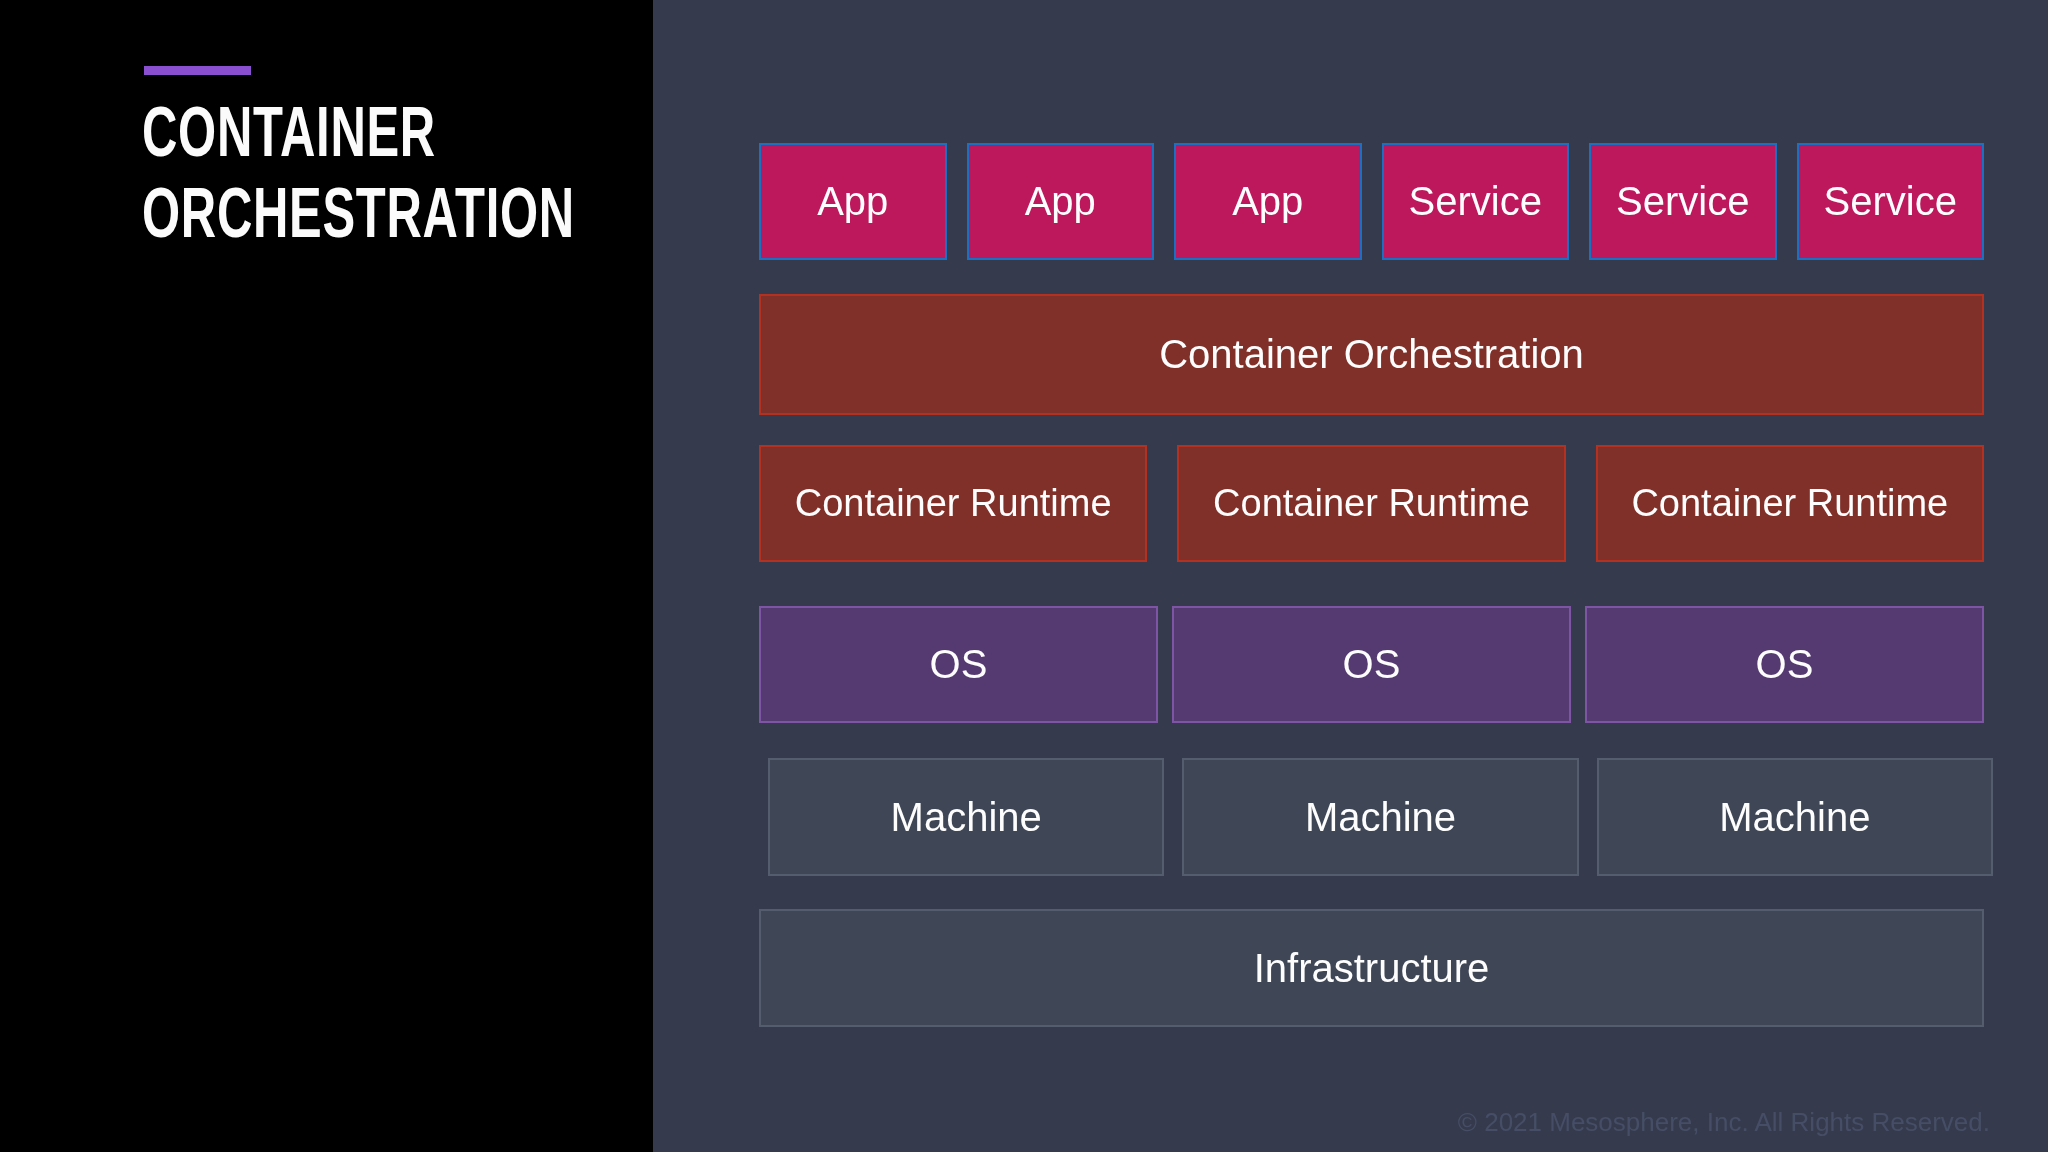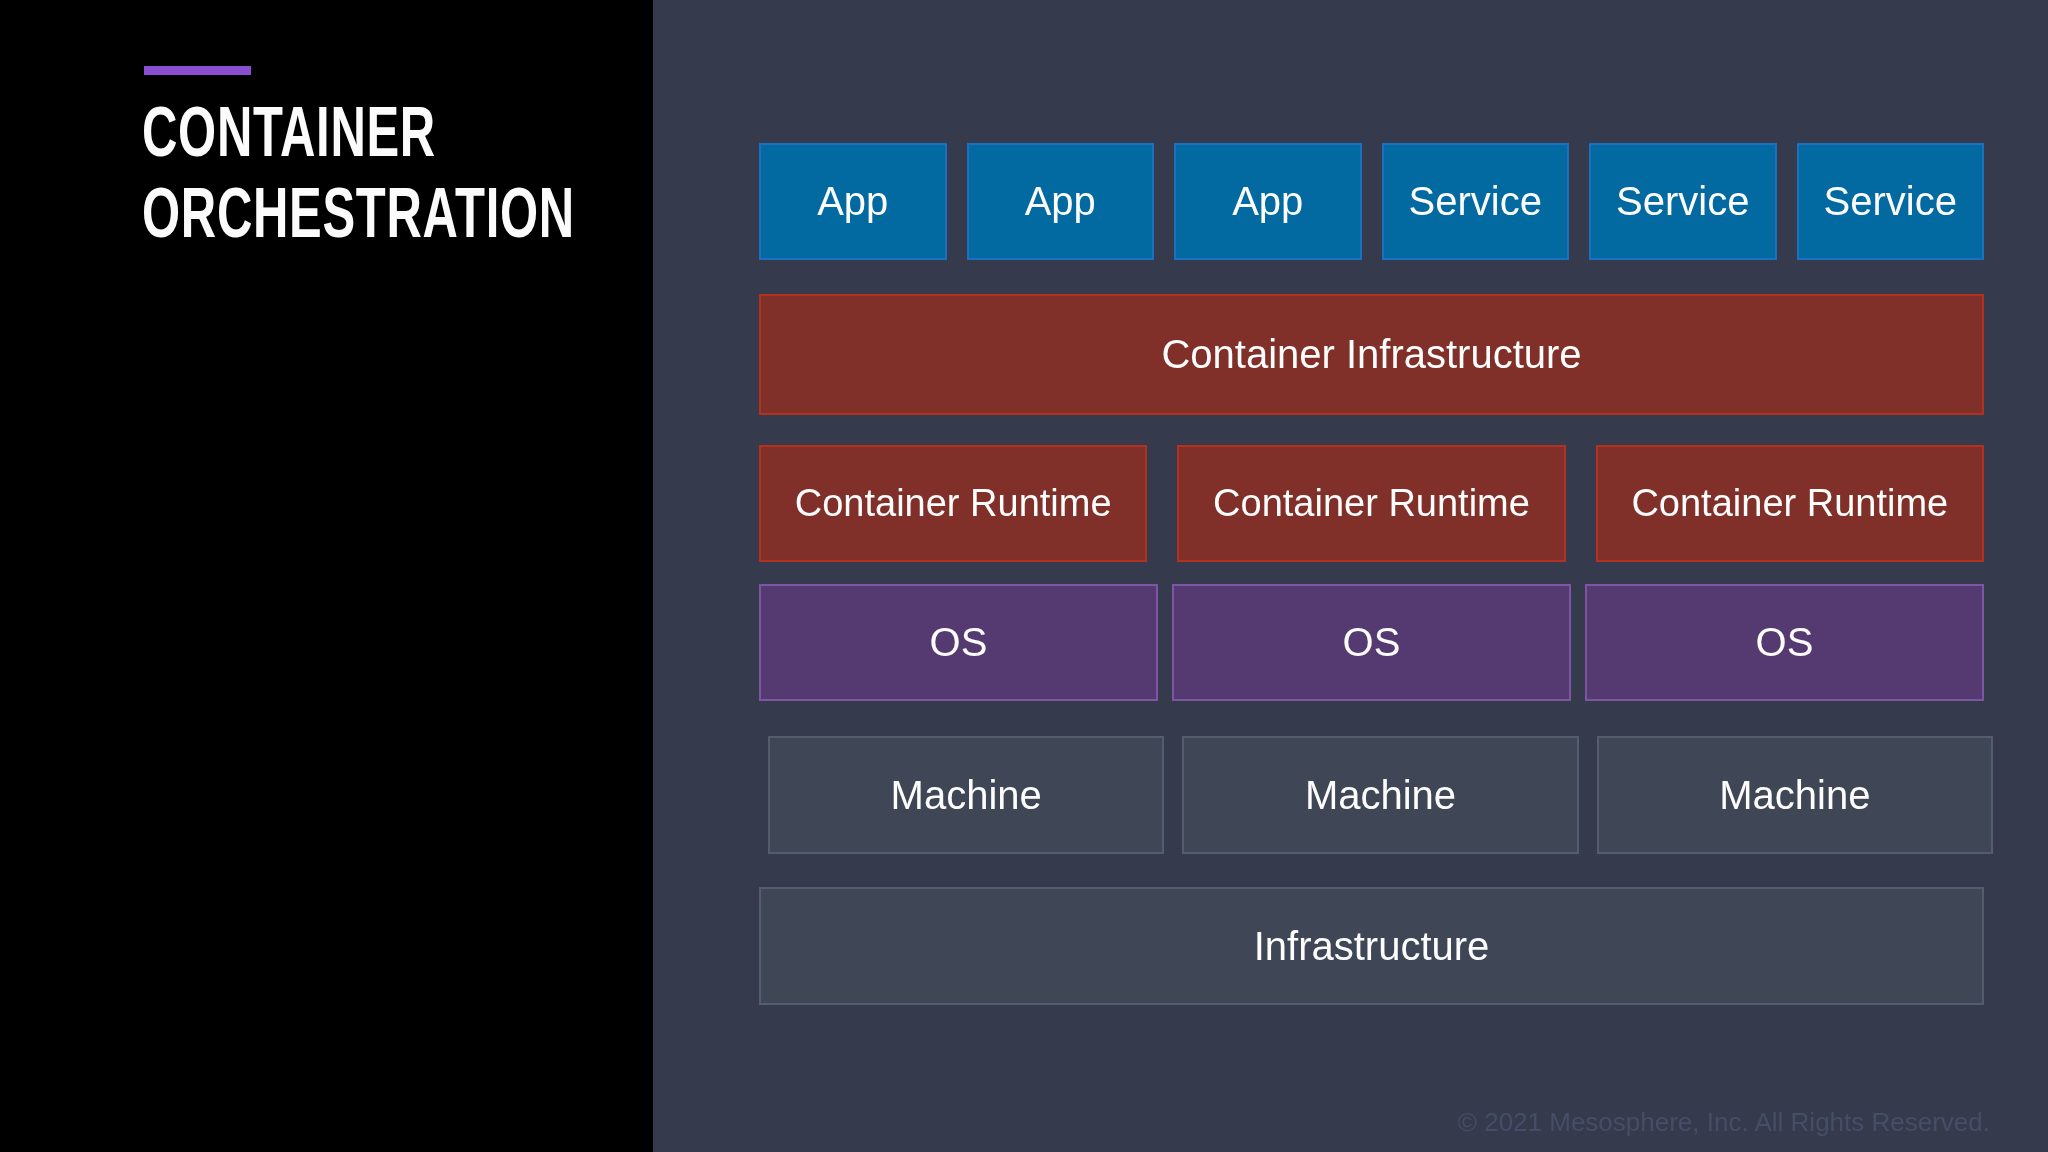--- a/index.html
+++ b/index.html
@@ -46,34 +46,34 @@
     left: 759px; top: 143px;
     width: 1225px;
   }
   .row {
     display: flex;
     width: 100%;
   }
   .row-apps      { height: 117px; gap: 20px; }
   .row-orch      { height: 121px; margin-top: 34px; }
   .row-runtime   { height: 117px; gap: 30px; margin-top: 30px; }
-  .row-os        { height: 117px; gap: 14px; margin-top: 22px; }
+  .row-os        { height: 117px; gap: 14px; margin-top: 44px; }
   .row-machine   { height: 118px; gap: 18px; margin-top: 35px; padding-left: 9px; }
   .row-infra     { height: 118px; margin-top: 33px; border-radius: 18px; }
   .node {
     flex: 1;
     display: flex;
     align-items: center;
     justify-content: center;
     color: #fdfdfd;
     font-size: 40px;
     box-sizing: border-box;
   }
   .node-blue {
-    background: #0369a1;
+    background: #be185d;
     border: 2px solid #1d6fc2;
   }
   .node-red {
     background: #803029;
     border: 2px solid #b23120;
   }
   .node-purple {
     background: #553a72;
     border: 2px solid #7e55a5;
   }
@@ -109,21 +109,21 @@
     <div class="row row-apps">
       <div class="node node-blue">App</div>
       <div class="node node-blue">App</div>
       <div class="node node-blue">App</div>
       <div class="node node-blue">Service</div>
       <div class="node node-blue">Service</div>
       <div class="node node-blue">Service</div>
     </div>
 
     <div class="row row-orch">
-      <div class="node node-red">Container Infrastructure</div>
+      <div class="node node-red">Container Orchestration</div>
     </div>
 
     <div class="row row-runtime">
       <div class="node node-red">Container Runtime</div>
       <div class="node node-red">Container Runtime</div>
       <div class="node node-red">Container Runtime</div>
     </div>
 
     <div class="row row-os">
       <div class="node node-purple">OS</div>

